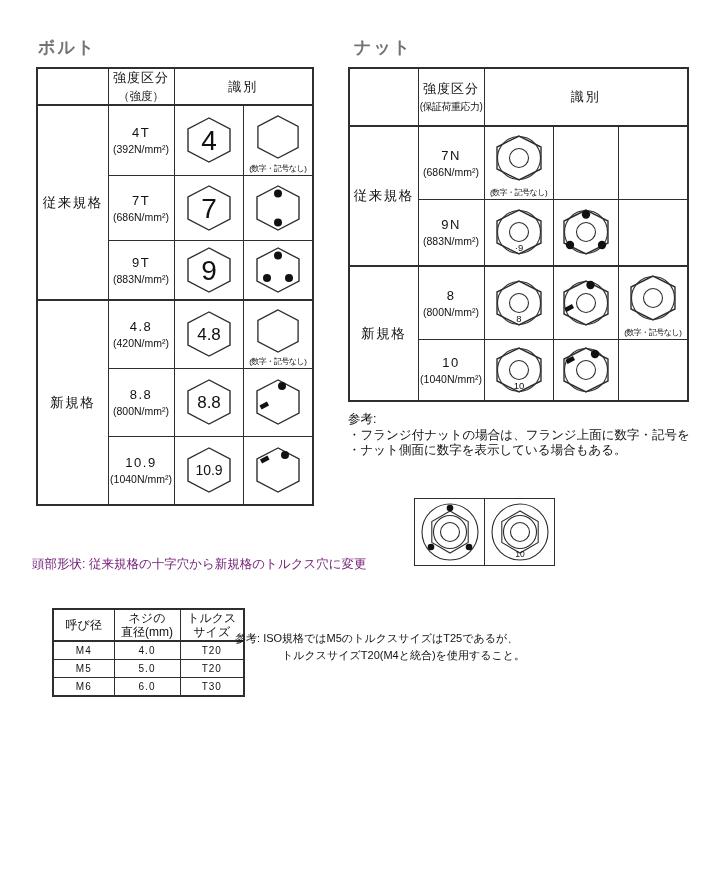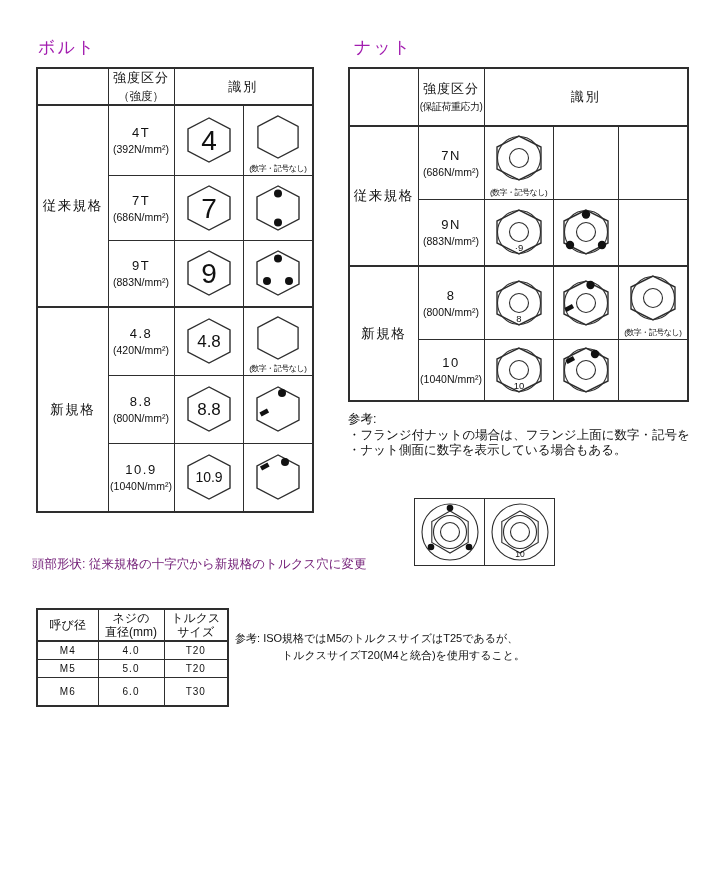--- a/index.html
+++ b/index.html
@@ -1,21 +1,21 @@
 <!DOCTYPE html>
 <html><head>
 <meta charset="utf-8">
 <style>
   html,body{margin:0;padding:0;background:#fff;}
   .page{
     position:relative;width:719px;height:896px;background:#ffffff;
     font-family:"Liberation Sans","DejaVu Sans",sans-serif;color:#111;
     overflow:hidden;
   }
-  .sec-title{position:absolute;font-size:17px;font-weight:normal;letter-spacing:2px;color:#a21caf;}
+  .sec-title{position:absolute;font-size:17px;font-weight:bold;letter-spacing:2px;color:#737373;}
   table{border-collapse:collapse;table-layout:fixed;position:absolute;background:#fff;}
   td{border:1px solid #2e2e2e;padding:0;text-align:center;vertical-align:middle;overflow:hidden;}
   table.frame{border:2px solid #2e2e2e;}
   tr.hdr td{border-bottom-width:2px;}
   tr.grp td{border-top-width:2px;}
   .hdr-main{display:block;font-size:13px;letter-spacing:1px;}
   .hdr-sub{display:block;font-size:11.5px;margin-top:2px;letter-spacing:0;}
   .hdr-sub.small{font-size:10px;letter-spacing:-0.5px;}
   .ident-hd{font-size:13px;letter-spacing:2px;}
   .rowlabel{font-size:13.5px;letter-spacing:1.5px;}
@@ -102,21 +102,21 @@
       </td>
       <td class="idcell">
         <svg width="48" height="46" viewBox="0 0 48 46">
           <polygon class="oln" points="24,1 3,12 3,34 24,45 45,34 45,12"></polygon>
           <circle class="dot" cx="24" cy="8.5" r="4"></circle>
           <circle class="dot" cx="24" cy="37.5" r="4"></circle>
         </svg>
       </td>
     </tr>
 
-    <tr style="height:67px;">
+    <tr style="height:60px;">
       <td>
         <span class="grade">9T</span>
         <span class="stress">(883N/mm²)</span>
       </td>
       <td class="idcell">
         <svg width="48" height="46" viewBox="0 0 48 46">
           <polygon class="oln" points="24,1 3,12 3,34 24,45 45,34 45,12"></polygon>
           <text class="hexnum n1" x="24" y="23">9</text>
         </svg>
       </td>
@@ -340,21 +340,21 @@
         <polygon class="thin" points="31,9 12.8,19.5 12.8,40.5 31,51 49.2,40.5 49.2,19.5"></polygon>
         <circle class="thin" cx="31" cy="30" r="16.5"></circle>
         <circle class="thin" cx="31" cy="30" r="9.5"></circle>
         <text class="nutnum" style="font-size:8.5px" x="31" y="55">10</text>
       </svg>
     </div>
   </div>
 
   <div class="screw-sub" style="left:32px;top:556px;">頭部形状: 従来規格の十字穴から新規格のトルクス穴に変更</div>
 
-  <table class="frame screw-table" style="left:36px;top:608px;width:191px;">
+  <table class="frame screw-table" style="left:52px;top:608px;width:191px;">
     <colgroup>
         <col style="width:61px">
         <col style="width:66px">
         <col style="width:64px">
       </colgroup>
     <tbody>
         <tr class="hdr" style="height:32px;">
       <td class="th">呼び径</td>
       <td class="th pre">ネジの
 直径(mm)</td>
@@ -364,21 +364,21 @@
     <tr style="height:18px;">
       <td>M4</td>
       <td>4.0</td>
       <td>T20</td>
     </tr>
     <tr style="height:18px;">
       <td>M5</td>
       <td>5.0</td>
       <td>T20</td>
     </tr>
-    <tr style="height:29px;padding-left:24px;">
+    <tr style="height:19px;padding-left:24px;">
       <td>M6</td>
       <td>6.0</td>
       <td>T30</td>
     </tr>
   </tbody>
     </table>
 
   <div class="iso-note" style="left:235px;top:630px;width:470px;">
     <div>
       <span>参考:</span>

